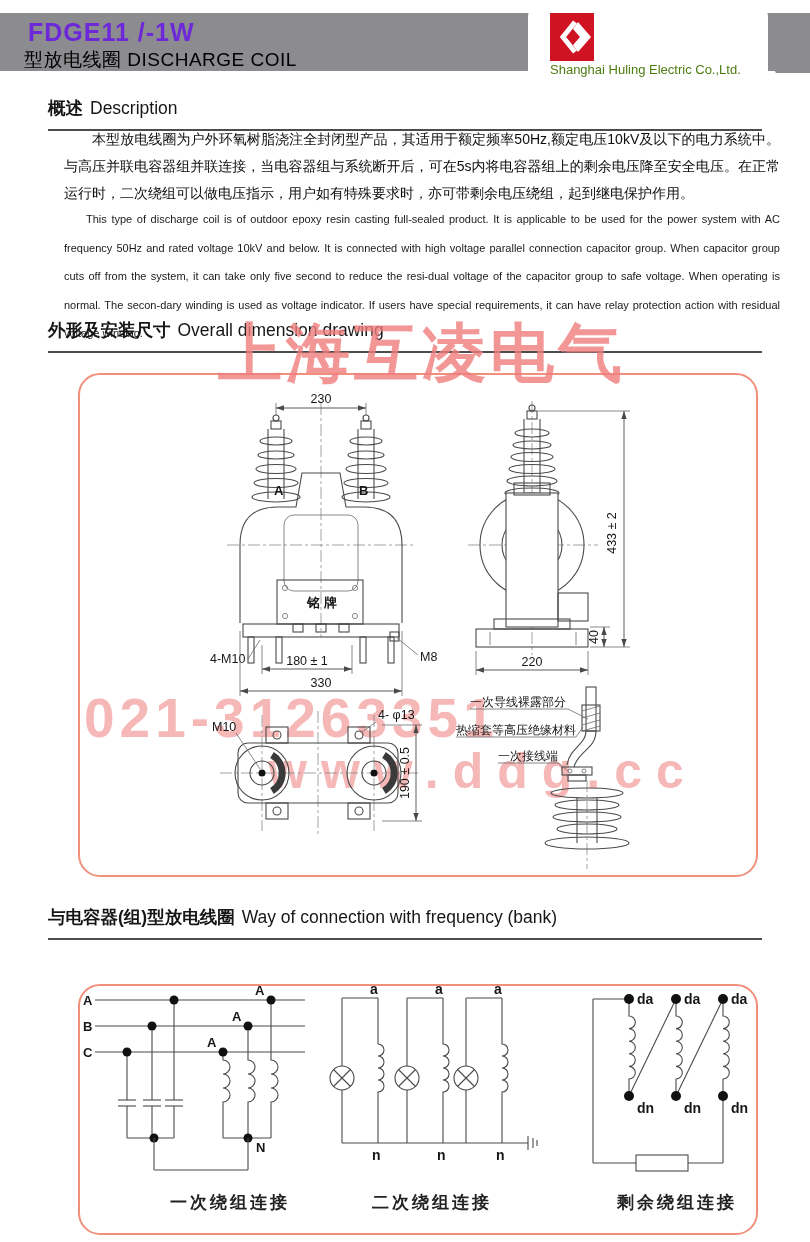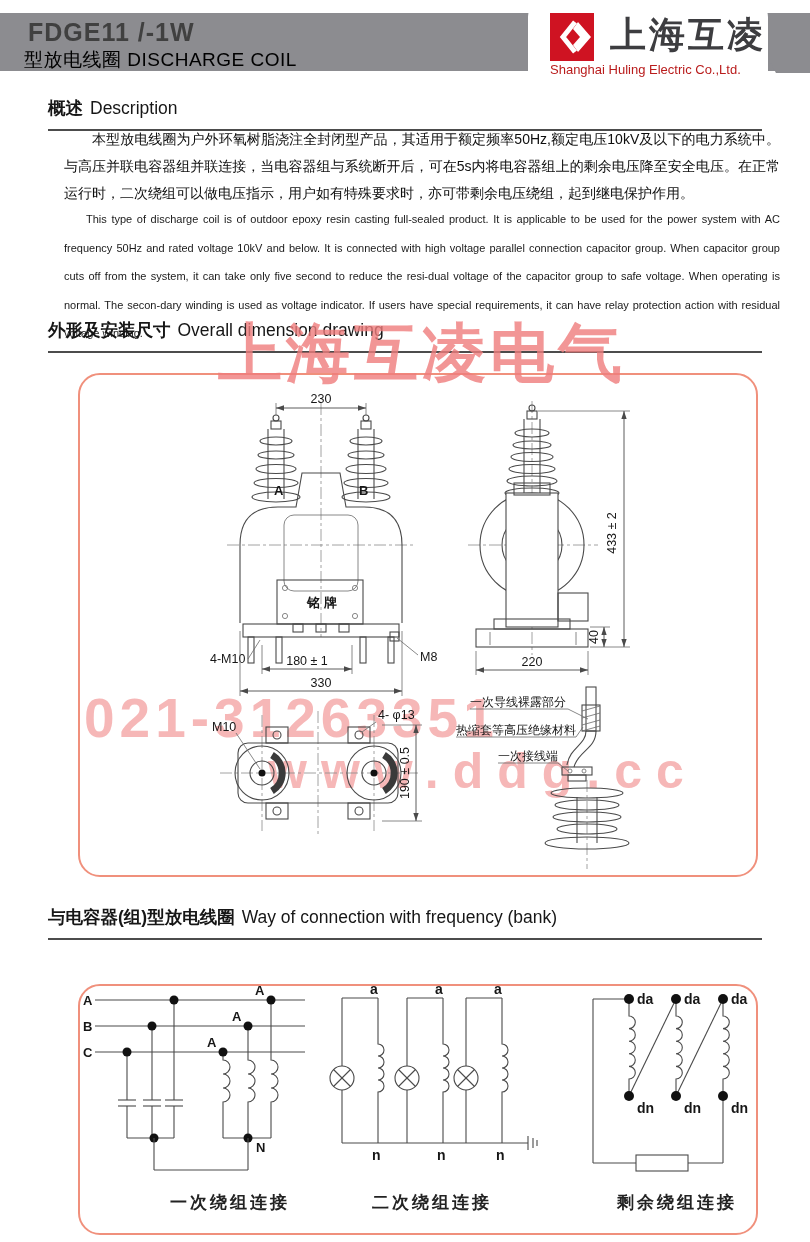--- a/index.html
+++ b/index.html
@@ -2,28 +2,28 @@
 <html><head>
 <meta charset="utf-8">
 <style>
   html,body{margin:0;padding:0;}
   body{
     width:810px;height:1242px;position:relative;background:#ffffff;
     font-family:"Liberation Sans",sans-serif;color:#111;overflow:hidden;
   }
   
   .hdr-bar{position:absolute;left:0;top:13px;width:810px;height:58px;background:#8c8c90;}
-  .hdr-title{position:absolute;left:28px;top:18px;font-size:25px;font-weight:bold;color:#404040;letter-spacing:1px;}
+  .hdr-title{position:absolute;left:28px;top:18px;font-size:25px;font-weight:bold;color:#6d28d9;letter-spacing:1px;}
   .hdr-sub{position:absolute;left:24px;top:47px;font-size:19px;color:#000000;letter-spacing:.5px;}
   .logo-panel{position:absolute;left:528px;top:3px;width:240px;height:85px;background:#fff;border-radius:14px;}
   .hdr-corner{position:absolute;left:764px;top:17px;width:46px;height:56px;background:#8c8c90;
     clip-path:polygon(0 0,100% 0,100% 100%,26% 100%,0 60%);}
   .logo-mark{position:absolute;left:22px;top:10px;width:44px;height:48px;}
   .logo-cn{position:absolute;left:82px;top:8px;font-size:36px;font-weight:bold;color:#3d3d40;letter-spacing:3px;}
-  .logo-en{position:absolute;left:22px;top:59px;font-size:13px;color:#b91c1c;}
+  .logo-en{position:absolute;left:22px;top:59px;font-size:13px;color:#4d7c0f;}
   
   .sec-head{position:absolute;left:48px;width:714px;font-size:17.5px;color:#161616;
     border-bottom:2px solid #4c4c4c;padding-bottom:9px;}
   .sec-head .cn{font-weight:bold;}
   .sec-head .en{margin-left:7px;}
   
   .para{position:absolute;left:48px;width:716px;text-align:justify;margin-left:16px;}
   .para-cn{top:126px;font-size:14px;line-height:27px;text-indent:2em;color:#0d0d0d;}
   .para-en{top:205px;font-size:11px;line-height:28.5px;text-indent:2em;color:#1a1a1a;}
   
@@ -53,21 +53,20 @@
 <div class="hdr-bar"></div>
 <div class="hdr-title">FDGE11 /-1W</div>
 <div class="hdr-sub">型放电线圈 DISCHARGE COIL</div>
 <div class="hdr-corner"></div>
 <div class="logo-panel">
   <svg class="logo-mark" viewBox="0 0 44 48">
     <rect x="0" y="0" width="44" height="48" fill="#cf1322"></rect>
     <polyline points="25,9 13,24 25,39" fill="none" stroke="#fff" stroke-width="5"></polyline>
     <path d="M28,9 L41,24 L28,39 L23,32 L30,24 L23,16 Z" fill="#fff"></path>
   </svg>
-  <div class="logo-cn">上海互凌</div>
   <div class="logo-en">Shanghai Huling Electric Co.,Ltd.</div>
 </div>
 
 <div class="sec-head" style="top:96px;">
   <span class="cn">概述</span><span class="en">Description</span>
 </div>
 <div class="para para-cn">本型放电线圈为户外环氧树脂浇注全封闭型产品，其适用于额定频率50Hz,额定电压10kV及以下的电力系统中。与高压并联电容器组并联连接，当电容器组与系统断开后，可在5s内将电容器组上的剩余电压降至安全电压。在正常运行时，二次绕组可以做电压指示，用户如有特殊要求时，亦可带剩余电压绕组，起到继电保护作用。</div>
 <div class="para para-en">This type of discharge coil is of outdoor epoxy resin casting full-sealed product. It is applicable to be used for the power system with AC frequency 50Hz and rated voltage 10kV and below. It is connected with high voltage parallel connection capacitor group. When capacitor group cuts off from the system, it can take only five second to reduce the resi-dual voltage of the capacitor group to safe voltage. When operating is normal. The secon-dary winding is used as voltage indicator. If users have special requirements, it can have relay protection action with residual voltage winding.</div>
 
 <div class="sec-head" style="top:318px;">

